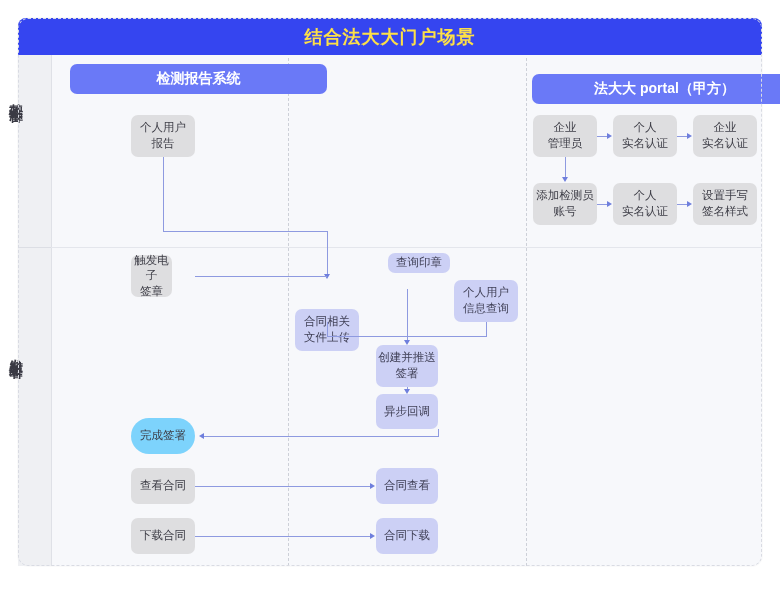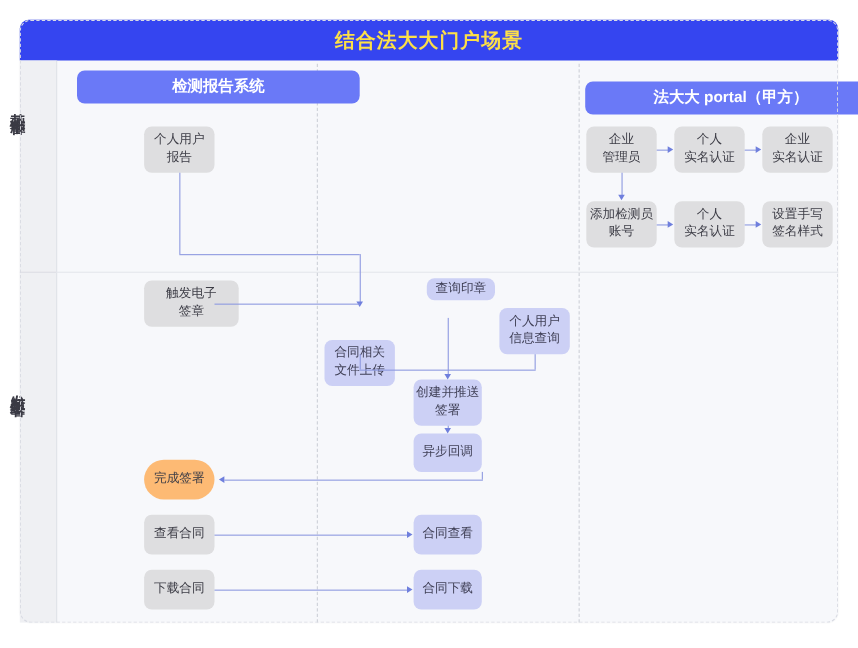--- a/index.html
+++ b/index.html
@@ -77,21 +77,21 @@
   
   .node{
     position:absolute;
     display:flex;align-items:center;justify-content:center;
     text-align:center;font-size:11.5px;line-height:1.35;
     color:#3d3d46;border-radius:7px;
     white-space:pre-line;
   }
   .node.gray{background:#dedee0;}
   .node.purple{background:#ccd0f5;color:#3f3f55;}
-  .node.pill{background:#fdba74;border-radius:22px;font-family:Liberation Serif, serif;}
+  .node.pill{background:#7dd3fc;border-radius:22px;font-family:Liberation Serif, serif;}
 
   
   .ln{position:absolute;background:#8e9ae0;}
   .lnh{height:1px;}
   .lnv{width:1px;}
   .arw{position:absolute;width:0;height:0;}
   .arw-r{border-top:3.5px solid transparent;border-bottom:3.5px solid transparent;border-left:5px solid #6f7fdd;}
   .arw-l{border-top:3.5px solid transparent;border-bottom:3.5px solid transparent;border-right:5px solid #6f7fdd;}
   .arw-d{border-left:3.5px solid transparent;border-right:3.5px solid transparent;border-top:5px solid #6f7fdd;}
 </style>
@@ -142,21 +142,21 @@
   <div class="arw arw-r" style="left:687px;top:132.5px;"></div>
 
   <div class="ln lnh" style="left:597px;top:204px;width:11px;"></div>
   <div class="arw arw-r" style="left:607px;top:200.5px;"></div>
   <div class="ln lnh" style="left:677px;top:204px;width:11px;"></div>
   <div class="arw arw-r" style="left:687px;top:200.5px;"></div>
 
   <div class="ln lnv" style="left:565px;top:157px;height:21px;"></div>
   <div class="arw arw-d" style="left:561.5px;top:177px;"></div>
 
-  <div class="node gray" style="left:131px;top:255px;width:86px;height:42px;">触发电子
+  <div class="node gray" style="left:131px;top:255px;width:41px;height:42px;">触发电子
 签章</div>
 
   <div class="node purple" style="left:295px;top:280px;width:64px;height:42px;margin-top:29px;">合同相关
 文件上传</div>
 
   <div class="node purple" style="left:388px;top:253px;width:62px;height:20px;">查询印章</div>
 
   <div class="node purple" style="left:376px;top:345px;width:62px;height:42px;">创建并推送
 签署</div>
 

